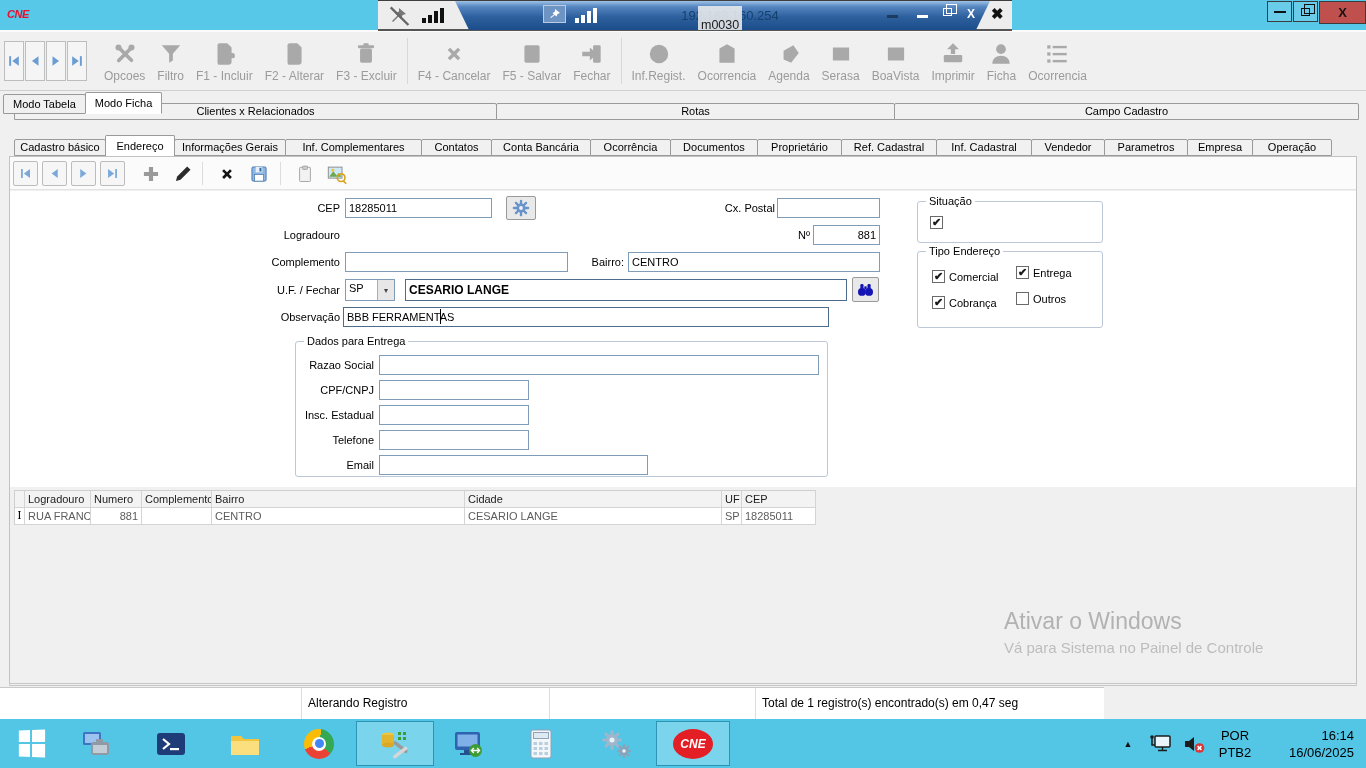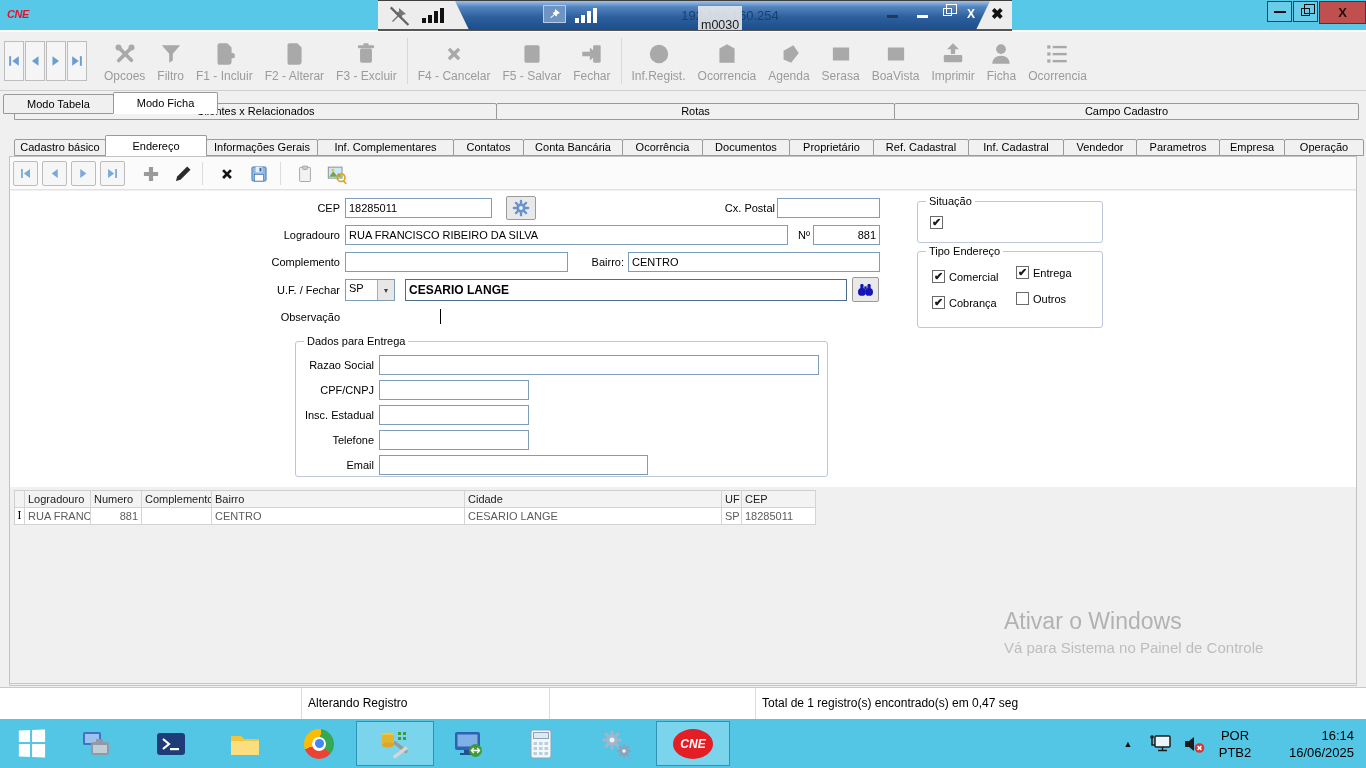--- a/index.html
+++ b/index.html
@@ -44,21 +44,21 @@
   
   .toolbar { position:absolute; left:0; top:30px; width:1366px; height:61px; background:#f0f0f0; border-top:2px solid #fbfbfb; border-bottom:1px solid #cfcfcf; display:flex; align-items:center; padding-left:4px; }
   .tnav { width:20px; height:40px; border:1px solid #bdbdbd; background:#f5f5f5; display:inline-flex; align-items:center; justify-content:center; margin-right:1px; }
   .navgap { width:10px; }
   .tbtn { display:flex; flex-direction:column; align-items:center; padding:3px 5px 1px; margin:0 1px; color:#9b9b9b; font-size:12px; white-space:nowrap; cursor:default; }
   .tbtn svg { margin-bottom:2px; }
   .tsep { width:1px; height:46px; background:#d8d8d8; margin:0 4px; align-self:center; }
 
   
   .modetabs { position:absolute; left:3px; top:92px; display:flex; align-items:flex-end; height:22px; z-index:2; }
-  .mtab { height:20px; padding:0 23px; border:1px solid #9a9a9a; border-radius:2px 2px 0 0; background:#f0f0f0; display:flex; align-items:center; margin-right:-1px; }
+  .mtab { height:20px; padding:0 9px; border:1px solid #9a9a9a; border-radius:2px 2px 0 0; background:#f0f0f0; display:flex; align-items:center; margin-right:-1px; }
   .mtab.active { height:22px; background:#fff; border-bottom:1px solid #fff; position:relative; z-index:3; }
 
   
   .trow { position:absolute; left:15px; display:flex; align-items:flex-end; }
   .trow1 { top:103px; height:17px; }
   .trow2 { top:137px; height:19px; z-index:2; }
   .tcell { height:17px; line-height:15px; text-align:center; background:#f1f1f1; border:1px solid #9a9a9a; border-radius:2px 2px 0 0; margin-left:-1px; font-size:11px; white-space:nowrap; overflow:hidden; }
   .tcell.active { height:21px; line-height:20px; background:#fff; border-bottom:none; position:relative; z-index:3; }
 
   
@@ -95,21 +95,21 @@
   .gdata .gc { color:#5c5c5c; background:#fff; }
   .gc.sel { width:10px; padding:0; text-align:center; font-family:"DejaVu Serif",serif; color:#000; line-height:15px; }
   .gc.num { text-align:right; }
 
   
   .watermark { position:absolute; left:1004px; top:606px; z-index:0; white-space:nowrap; }
   .wm1 { font-size:23px; color:#b2b2b2; line-height:30px; }
   .wm2 { font-size:15px; color:#bdbdbd; line-height:24px; }
 
   
-  .statusbar { position:absolute; left:0; top:687px; width:1366px; height:32px; background:#fff; border-top:1px solid #c9c9c9; display:flex; z-index:5; font-size:12px; }
+  .statusbar { position:absolute; left:0; top:687px; width:1104px; height:32px; background:#fff; border-top:1px solid #c9c9c9; display:flex; z-index:5; font-size:12px; }
   .scell { border-right:1px solid #dcdcdc; padding:0 6px; line-height:30px; white-space:nowrap; overflow:hidden; }
   .scell.grow1 { flex:1; border-right:none; }
 
   
   .taskbar { position:absolute; left:0; top:719px; width:1366px; height:49px; background:#53c6e6; z-index:6; }
   .tkitem { position:absolute; top:2px; height:45px; display:flex; align-items:center; justify-content:center; }
   .tkitem.pressed { background:#79d4ec; border:1px solid #2e93b5; }
   .winlogo { width:27px; height:27px; display:grid; grid-template-columns:12px 13px; grid-template-rows:12px 13px; gap:2px; transform:perspective(90px) rotateY(-14deg); }
   .winlogo i { background:#fff; display:block; }
   .chrome { position:relative; width:30px; height:30px; border-radius:50%; background:conic-gradient(from 130deg,#ea4335 0 33.3%,#fbbc05 0 66.6%,#34a853 0 100%); }
@@ -317,21 +317,21 @@
   </div>
 
   <div class="trow trow1">
     <div class="tcell" style="width:483px">Clientes x Relacionados</div>
     <div class="tcell" style="width:399px">Rotas</div>
     <div class="tcell" style="width:465px">Campo Cadastro</div>
   </div>
 
   <div class="trow trow2">
     <div class="tcell" style="width:92px">Cadastro básico</div>
-    <div class="tcell active" style="width:102px">Endereço</div>
+    <div class="tcell active" style="width:70px">Endereço</div>
     <div class="tcell" style="width:112px">Informações Gerais</div>
     <div class="tcell" style="width:137px">Inf. Complementares</div>
     <div class="tcell" style="width:71px">Contatos</div>
     <div class="tcell" style="width:100px">Conta Bancária</div>
     <div class="tcell" style="width:81px">Ocorrência</div>
     <div class="tcell" style="width:88px">Documentos</div>
     <div class="t cell tcell" style="width:85px">Proprietário</div>
     <div class="tcell" style="width:96px">Ref. Cadastral</div>
     <div class="tcell" style="width:96px">Inf. Cadastral</div>
     <div class="tcell" style="width:74px">Vendedor</div>
@@ -420,21 +420,20 @@
           <rect x="10.6" y="2" width="2.8" height="20" rx="1.4" transform="rotate(90 12 12)"></rect>
           <rect x="10.6" y="2" width="2.8" height="20" rx="1.4" transform="rotate(135 12 12)"></rect>
           <circle cx="12" cy="12" r="5.5"></circle>
           <circle cx="12" cy="12" r="2.3" fill="#eef2f8"></circle>
         </svg>
     </span>
     <span class="flabel" style="left:655px;top:11px;width:110px">Cx. Postal</span>
     <input class="finput" style="left: 767px; top: 7px; width: 103px; height: 20px;" value="">
 
     <span class="flabel" style="left:150px;top:38px;width:180px">Logradouro</span>
-    <input class="finput" style="left: 335px; top: 34px; width: 443px; height: 20px;" value="RUA FRANCISCO RIBEIRO DA SILVA">
     <span class="flabel" style="left:778px;top:38px;width:22px">Nº</span>
     <input class="finput tright" style="left: 803px; top: 34px; width: 67px; height: 20px;" value="881">
 
     <span class="flabel" style="left:150px;top:65px;width:180px">Complemento</span>
     <input class="finput" style="left: 335px; top: 61px; width: 223px; height: 20px;" value="">
     <span class="flabel" style="left:552px;top:65px;width:62px">Bairro:</span>
     <input class="finput" style="left: 618px; top: 61px; width: 252px; height: 20px;" value="CENTRO">
 
     <span class="flabel" style="left:150px;top:93px;width:180px">U.F. / Fechar</span>
     <div class="uf-select" style="left:335px;top:88px;width:50px;height:22px">
@@ -446,20 +445,21 @@
       <svg width="19" height="19" viewBox="0 0 24 24" fill="#1515b5">
           <circle cx="7.5" cy="15" r="5"></circle>
           <circle cx="16.5" cy="15" r="5"></circle>
           <rect x="5.5" y="5" width="4" height="7" rx="1.5"></rect>
           <rect x="14.5" y="5" width="4" height="7" rx="1.5"></rect>
           <rect x="10.5" y="8" width="3" height="4"></rect>
         </svg>
     </span>
 
     <span class="flabel" style="left:150px;top:120px;width:180px">Observação</span>
+    <input class="finput focus" style="left: 333px; top: 116px; width: 486px; height: 20px;" value="BBB FERRAMENTAS">
     <i class="caret" style="left:430px;top:118px"></i>
 
     <div class="groupbox" style="left:907px;top:10px;width:186px;height:42px">
       <span class="legend">Situação</span>
       <span class="opt" style="left:12px;top:14px">
         <span class="cb">
             <i class="cm">✔</i>
           </span>
       </span>
     </div>

